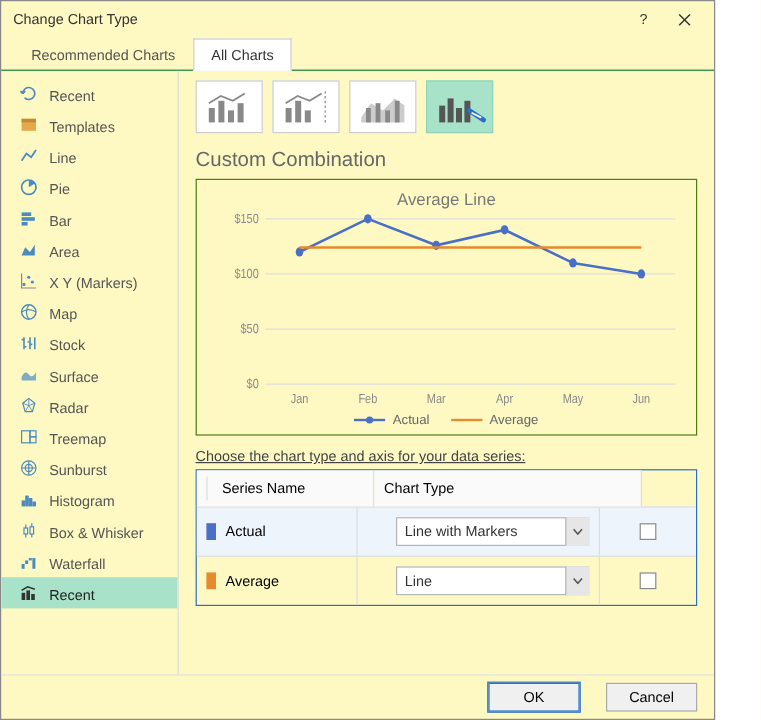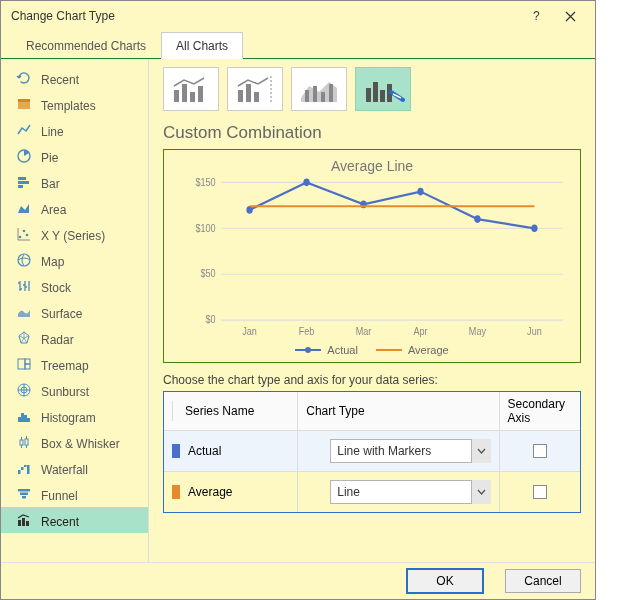--- a/index.html
+++ b/index.html
@@ -22,21 +22,21 @@
 .subtype { width: 56px; height: 44px; border: 1px solid #ccc; display: flex; align-items: center; justify-content: center; background: #fff; cursor: pointer; }
 .subtype.selected { background: #a8e2c9; border-color: #8fd5b5; }
 .section-title { font-size: 17px; color: #666; margin: 4px 0 6px 0; font-weight: 400; }
 .chart-box { border: 1px solid #4d7c0f; padding: 6px 8px 4px 8px; height: 214px; display: flex; flex-direction: column; }
 .chart-title { text-align: center; font-size: 14px; color: #777; margin: 2px 0 4px 0; }
 .chart-svg { flex: 1; }
 .legend { display: flex; gap: 18px; justify-content: center; font-size: 11px; color: #666; padding: 2px 0; }
 .legend .lg { display: flex; align-items: center; gap: 6px; }
 .lg-line { width: 26px; height: 0; border-top: 2px solid; position: relative; }
 .lg-line.marker::before { content: ""; position: absolute; width: 6px; height: 6px; border-radius: 50%; left: 10px; top: -4px; background: currentColor; }
-.choose-label { font-size: 12px; color: #444; margin: 10px 0 4px 0; }
+.choose-label { font-size: 12px; color: #444; margin: 10px 0 4px 0; text-decoration: underline; }
 .series-table { border: 1.5px solid #2a6fc6; font-size: 12px; }
 .series-table .row { display: flex; }
 .series-table .hdr .cell { background: #fafafa; font-weight: 400; }
 .cell { padding: 5px 8px; border-right: 1px solid #ddd; display: flex; align-items: center; overflow: hidden; }
 .cell.sn { width: 148px; gap: 8px; }
 .cell.sn .hseparator { height: 20px; border-left: 1px solid #ddd; margin-right: 4px; }
 .cell.ct { width: 223px; }
 .cell.sa { width: 88px; justify-content: center; border-right: none; }
 .row.body-row { border-top: 1px solid #ddd; }
 .row.body-row .cell { padding: 8px; }
@@ -131,21 +131,21 @@
         </div>
       <div class="sitem">
           <span class="sicon">
             <svg width="16" height="16" viewBox="0 0 16 16">
               <circle cx="4" cy="11" r="1.3" fill="#4a8bc0"></circle>
               <circle cx="8" cy="5" r="1.3" fill="#4a8bc0"></circle>
               <circle cx="11" cy="9" r="1.3" fill="#4a8bc0"></circle>
               <path d="M2 2 L2 14 L14 14" stroke="#888" fill="none"></path>
             </svg>
           </span>
-          <span>X Y (Series)</span>
+          <span>X Y (Markers)</span>
         </div>
       <div class="sitem">
           <span class="sicon">
             <svg width="16" height="16" viewBox="0 0 16 16">
               <circle cx="8" cy="8" r="6" fill="none" stroke="#4a8bc0" stroke-width="1.2"></circle>
               <path d="M2 8 Q8 4 14 8 M8 2 Q4 8 8 14" stroke="#4a8bc0" fill="none"></path>
             </svg>
           </span>
           <span>Map</span>
         </div>
@@ -219,30 +219,20 @@
       <div class="sitem">
           <span class="sicon">
             <svg width="16" height="16" viewBox="0 0 16 16">
               <rect x="2" y="10" width="2.5" height="4" fill="#4a8bc0"></rect>
               <rect x="5" y="7" width="2.5" height="3" fill="#4a8bc0"></rect>
               <rect x="8" y="5" width="2.5" height="2" fill="#4a8bc0"></rect>
               <rect x="11" y="5" width="2.5" height="9" fill="#4a8bc0"></rect>
             </svg>
           </span>
           <span>Waterfall</span>
-        </div>
-      <div class="sitem">
-          <span class="sicon">
-            <svg width="16" height="16" viewBox="0 0 16 16">
-              <rect x="2" y="3" width="12" height="2.5" fill="#4a8bc0"></rect>
-              <rect x="4" y="6.5" width="8" height="2.5" fill="#4a8bc0"></rect>
-              <rect x="6" y="10" width="4" height="2.5" fill="#4a8bc0"></rect>
-            </svg>
-          </span>
-          <span>Funnel</span>
         </div>
       <div class="sitem selected">
           <span class="sicon">
             <svg width="16" height="16" viewBox="0 0 16 16">
               <rect x="2" y="8" width="3" height="6" fill="#333"></rect>
               <rect x="6" y="6" width="3" height="8" fill="#333"></rect>
               <rect x="10" y="9" width="3" height="5" fill="#333"></rect>
               <path d="M2 6 L7 3 L13 5" stroke="#333" fill="none" stroke-width="1.3"></path>
             </svg>
           </span>
@@ -335,21 +325,20 @@
 
       <div class="choose-label">Choose the chart type and axis for your data series:</div>
 
       <div class="series-table">
         <div class="row hdr">
           <div class="cell sn">
               <span class="hseparator"></span>
               <span>Series Name</span>
             </div>
           <div class="cell ct">Chart Type</div>
-          <div class="cell sa">Secondary Axis</div>
         </div>
         <div class="row body-row sel">
           <div class="cell sn">
               <span class="swatch" style="background:#4a6fc6"></span>
               <span>Actual</span>
             </div>
           <div class="cell ct">
               <div class="combo">
                 <div class="combo-btn">
                   <span>Line with Markers</span>

